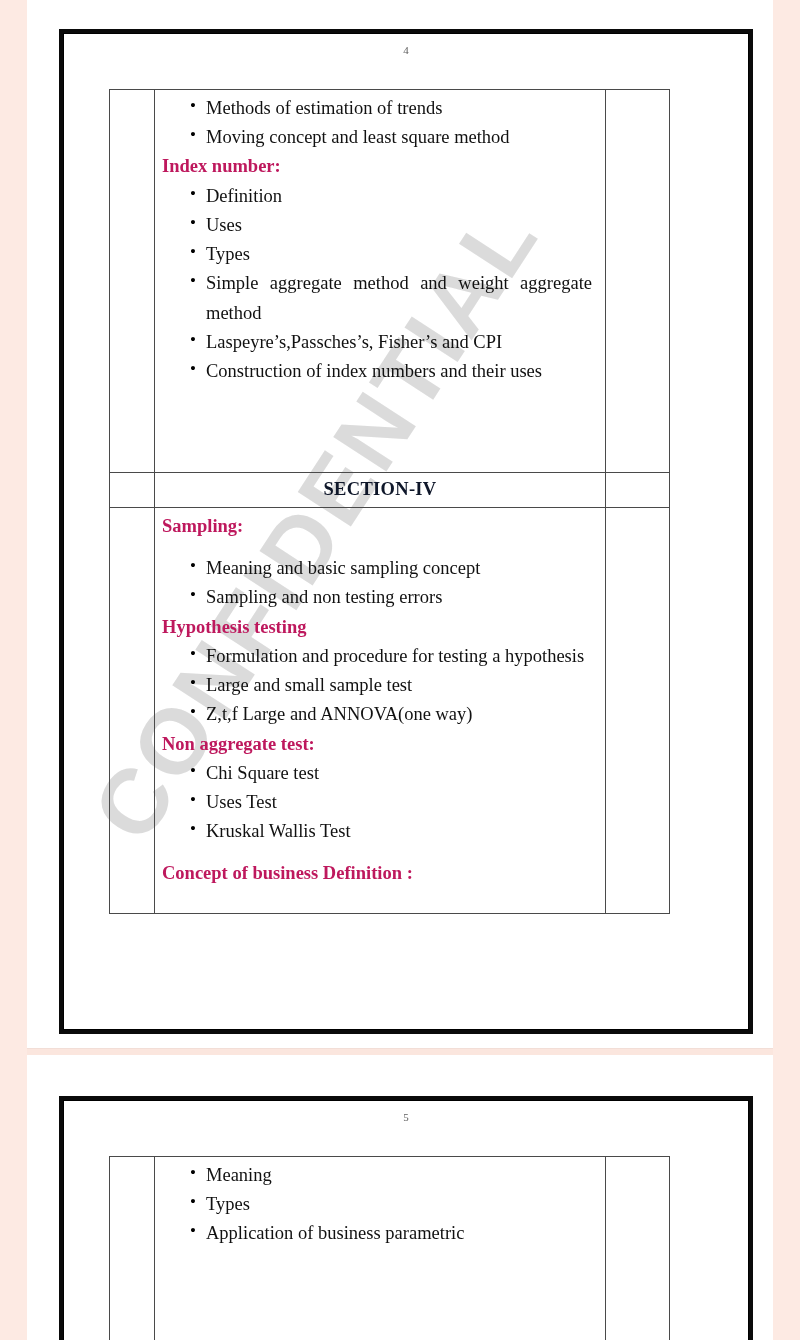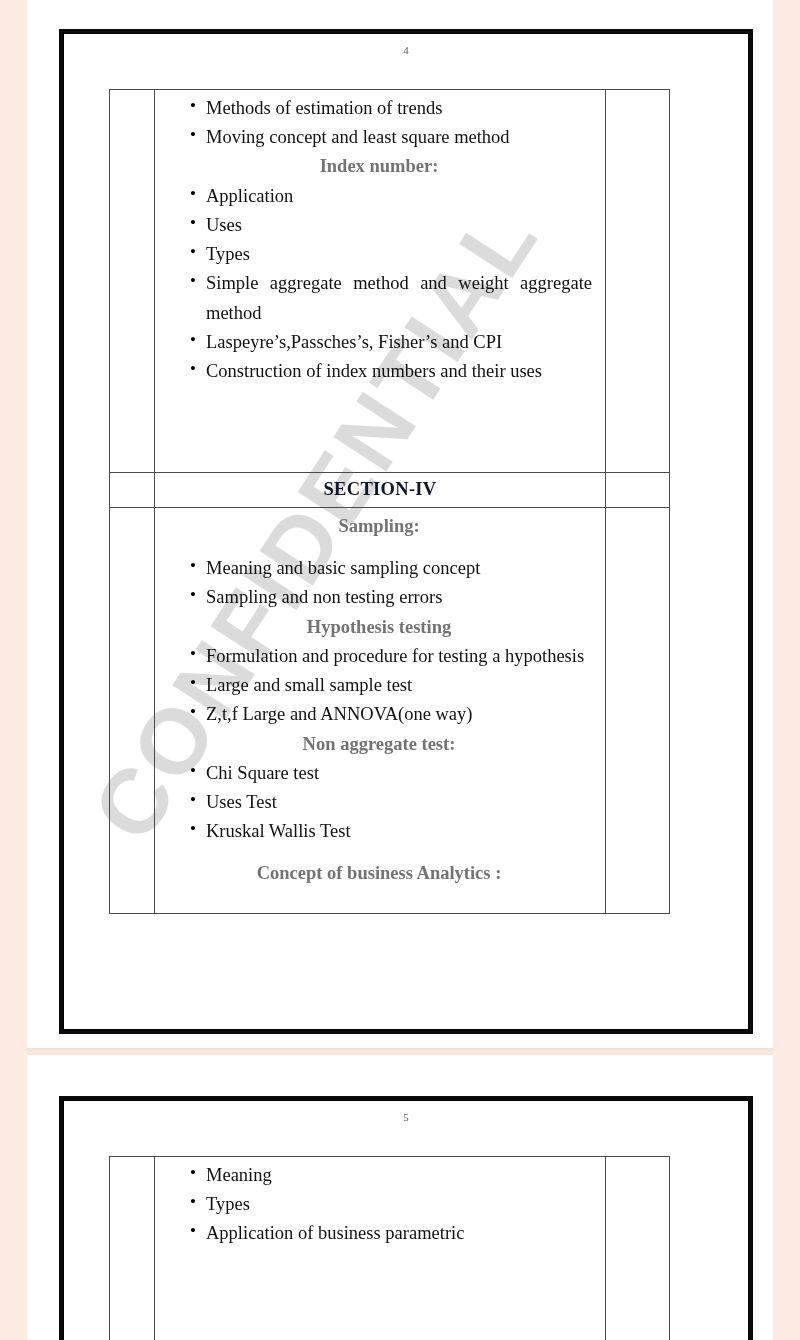--- a/index.html
+++ b/index.html
@@ -109,23 +109,22 @@
     font-size: 18.5px;
     line-height: 1.58;
     color: #111111;
     position: relative;
   }
 
   .heading-bold {
     font-weight: bold;
     font-size: 18.5px;
     line-height: 1.58;
-    color: #737373;
-    margin: 0;
-    text-align: center;
+    color: #be185d;
+    margin: 0;
   }
 
   .spacer-line { height: 13px; }
 
   ul.bullets {
     list-style: none;
     margin: 0;
     padding: 0;
   }
   ul.bullets > li {
@@ -186,21 +185,21 @@
           <tr>
             <td></td>
             <td>
               <div class="cell-body" style="min-height:372px;">
                 <ul class="bullets">
                   <li>Methods of estimation of trends</li>
                   <li>Moving concept and least square method</li>
                 </ul>
                 <div class="heading-bold">Index number:</div>
                 <ul class="bullets">
-                  <li>Application</li>
+                  <li>Definition</li>
                   <li>Uses</li>
                   <li>Types</li>
                 </ul>
                 <ul class="bullets">
                   <li class="justify">Simple aggregate method and weight aggregate method</li>
                   <li>Laspeyre’s,Passches’s, Fisher’s and CPI</li>
                   <li class="justify">Construction of index numbers and their uses</li>
                 </ul>
               </div>
             </td>
@@ -231,21 +230,21 @@
                   <li>Large and  small sample test</li>
                   <li>Z,t,f Large and ANNOVA(one way)</li>
                 </ul>
                 <div class="heading-bold">Non aggregate test:</div>
                 <ul class="bullets">
                   <li>Chi Square test</li>
                   <li>Uses Test</li>
                   <li>Kruskal Wallis Test</li>
                 </ul>
                 <div class="spacer-line"></div>
-                <div class="heading-bold">Concept of business Analytics :</div>
+                <div class="heading-bold">Concept of business Definition :</div>
               </div>
             </td>
             <td></td>
           </tr>
         </tbody>
       </table>
     </div>
   </div>
 
   <div class="page-gap" style="top:1048px;"></div>

